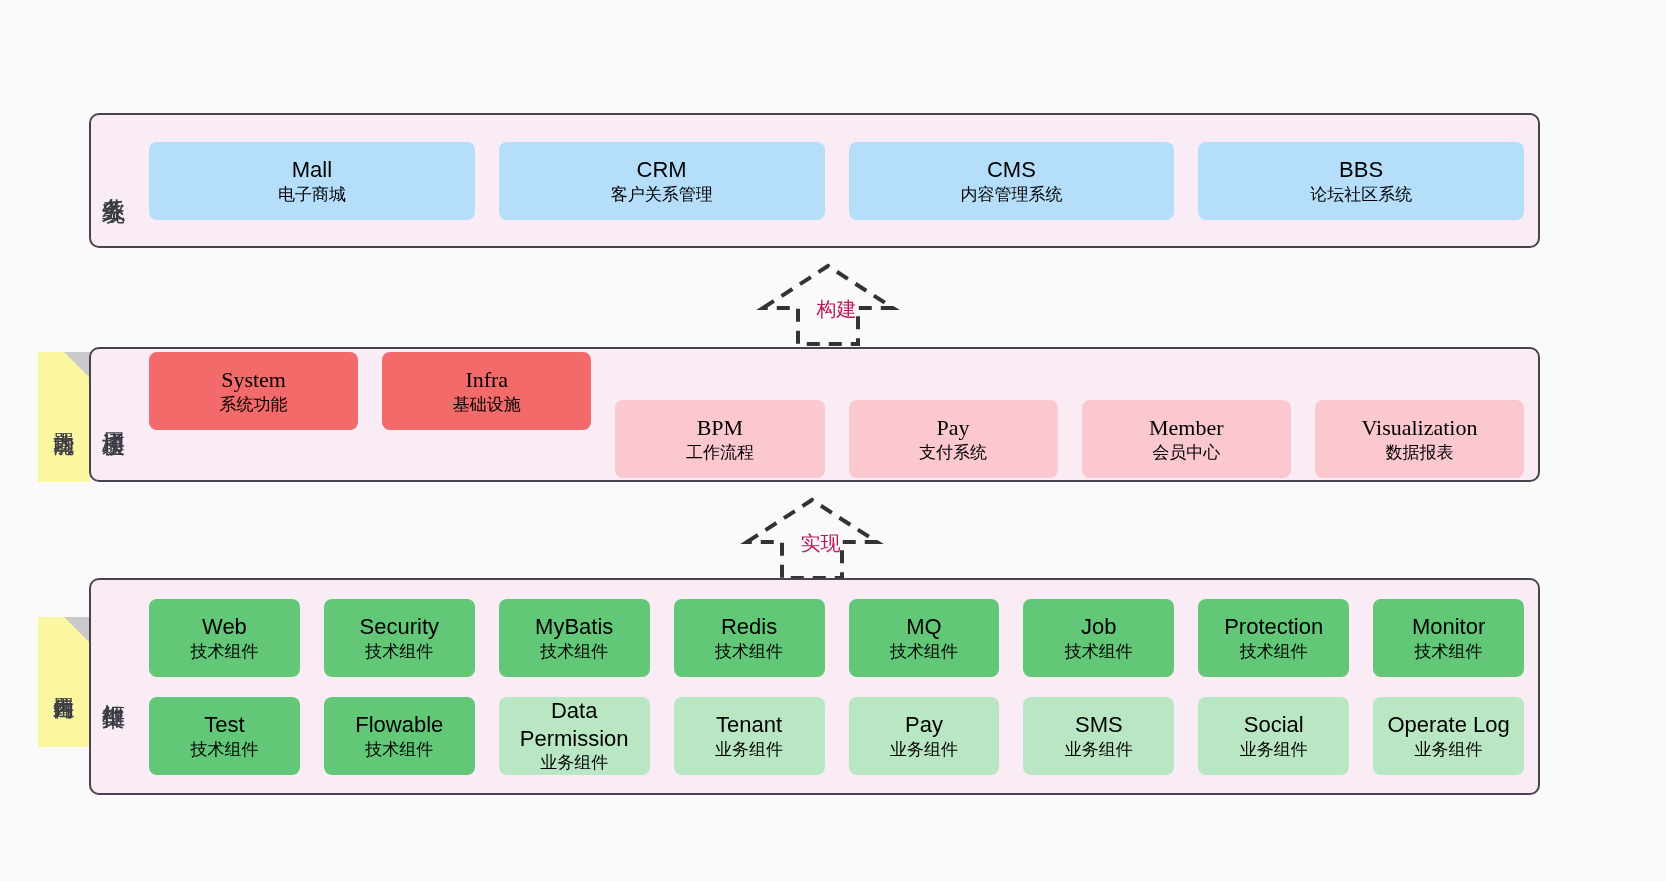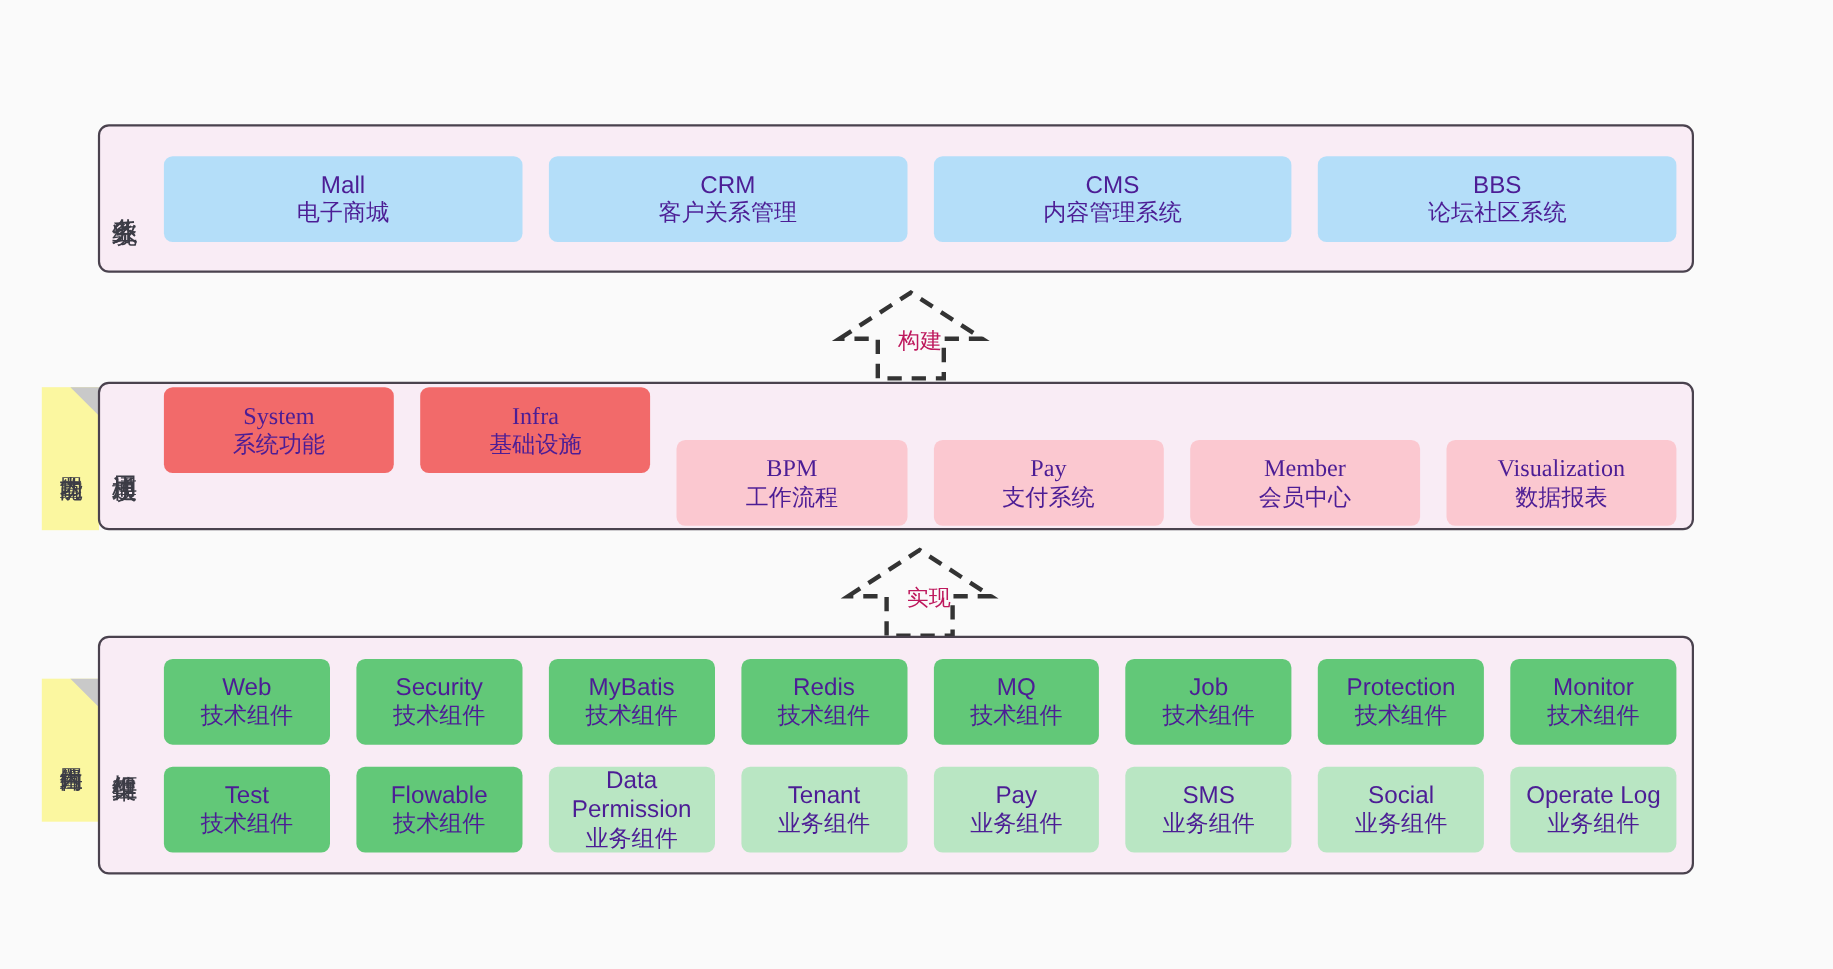--- a/index.html
+++ b/index.html
@@ -56,24 +56,24 @@
     flex: 1 1 0;
     box-sizing: border-box;
     border-radius: 8px;
     display: flex;
     flex-direction: column;
     align-items: center;
     justify-content: center;
     text-align: center;
     font-size: 22px;
     line-height: 1.25;
-    color: #4c1d95;
+    color: #000000;
     padding: 6px 4px;
   }
-  .card .ln2 { font-size: 21px; }
+  .card .ln2 { font-size: 17px; }
 
   
   #band-business {
     left: 89px;  top: 113px;  width: 1451px; height: 135px;
   }
   #band-business .card { height: 78px; background: #b4def9; }
 
   #band-common {
     left: 89px;  top: 347px;  width: 1451px; height: 135px; font-family: Liberation Serif, serif;
   }
@@ -122,21 +122,21 @@
     position: absolute;
     left: 50%;
     transform: translateX(-50%);
     font-size: 20px;
     color: #be185d;
     white-space: nowrap;
     background: transparent;
   }
   #arrow-build   { left: 758px; top: 260px; width: 140px; height: 86px; }
   #arrow-build   .arrow-label { top: 36px; left: 56%; }
-  #arrow-impl    { left: 766px; top: 494px; width: 140px; height: 86px; }
+  #arrow-impl    { left: 742px; top: 494px; width: 140px; height: 86px; }
   #arrow-impl    .arrow-label { top: 36px; left: 56%; }
 </style>
 </head>
 <body>
 
 <div class="band" id="band-business">
   <div class="band-title">业务系统</div>
   <div class="band-body">
     <div class="card-row">
       <div class="card">

